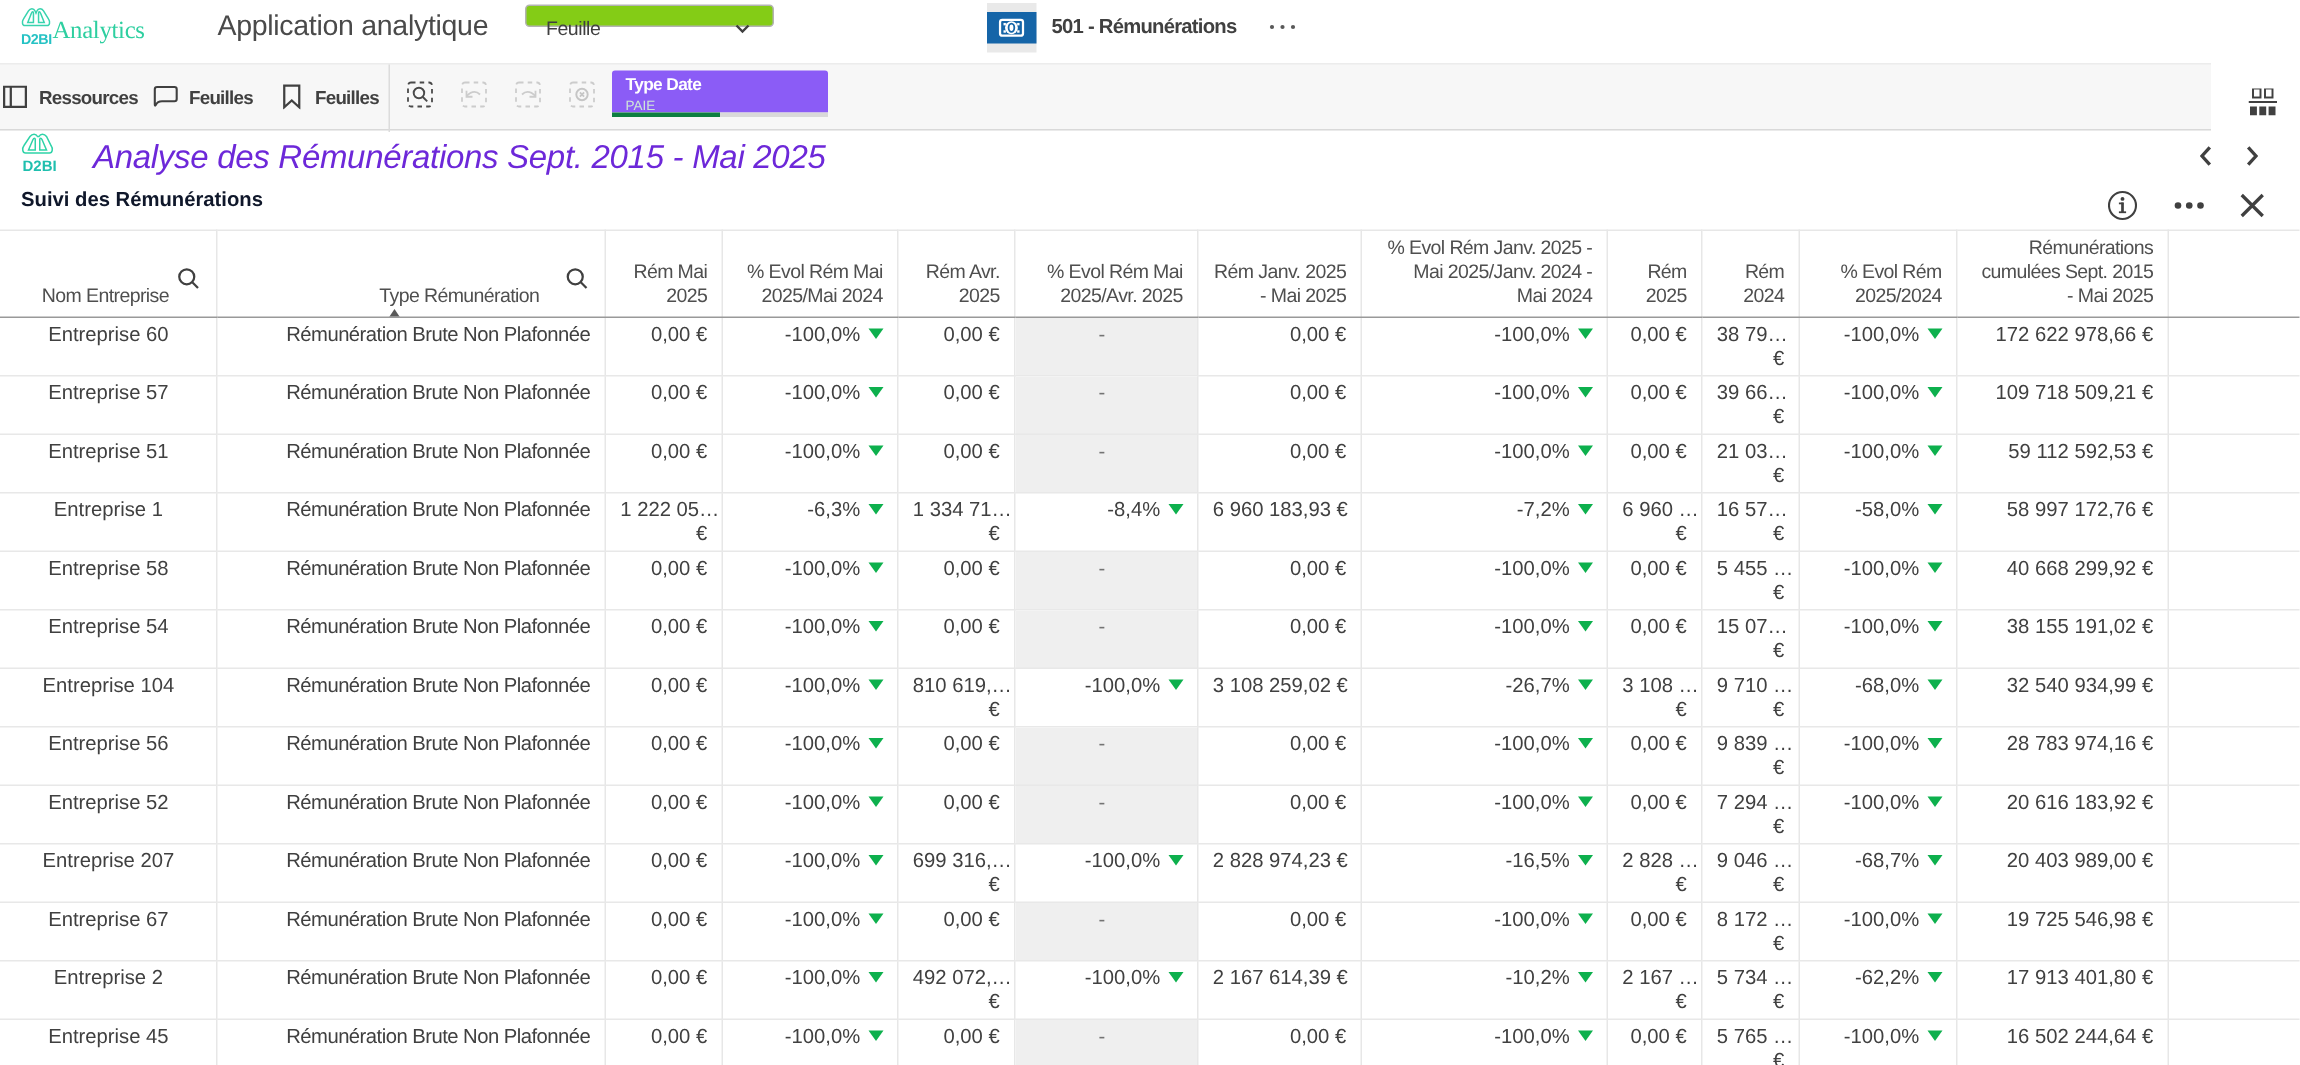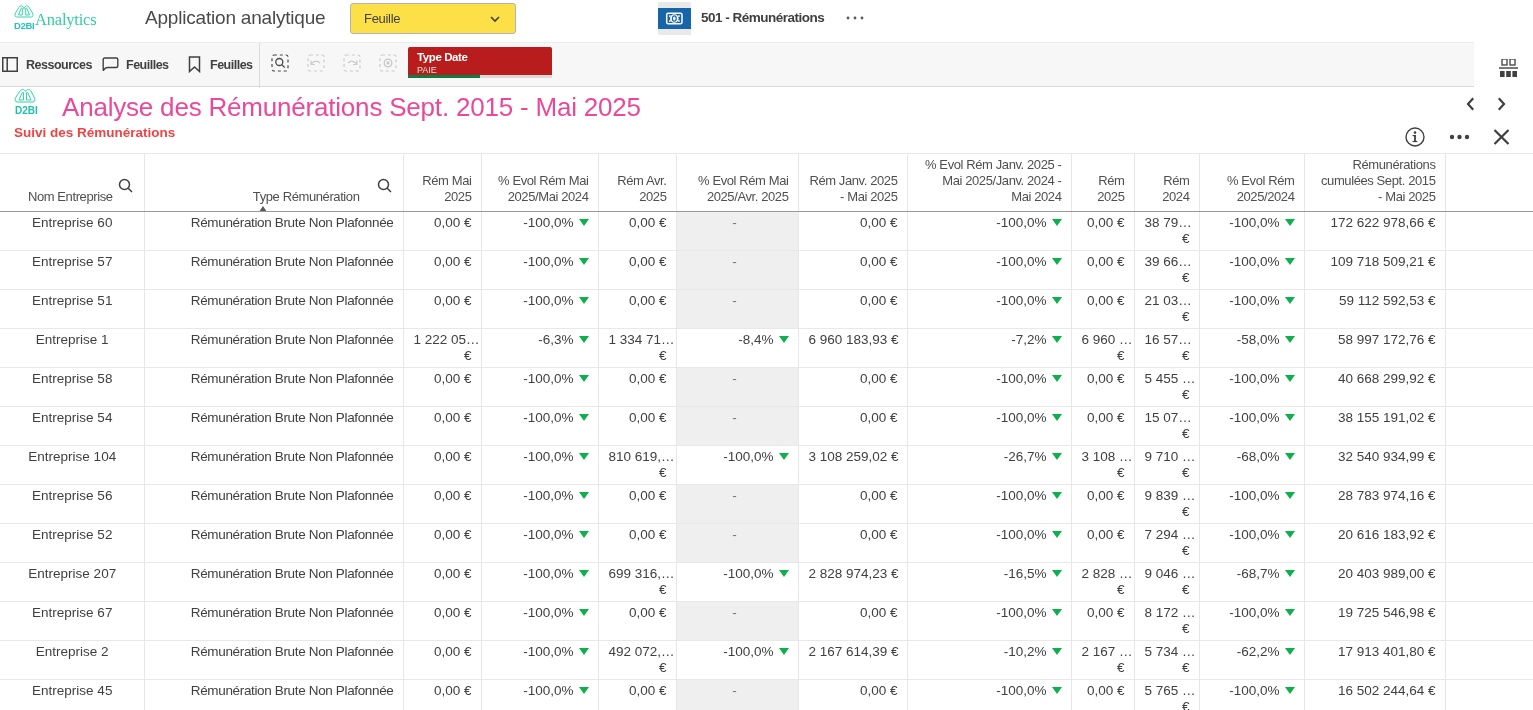--- a/index.html
+++ b/index.html
@@ -3,49 +3,49 @@
 <meta charset="utf-8">
 <style>
 * { margin:0; padding:0; box-sizing:border-box; }
 html,body { width:1533px; height:710px; overflow:hidden; background:#fff;
   font-family:"Liberation Sans", sans-serif; color:#404040; }
 
 
 #topbar { position:absolute; left:0; top:0; width:1533px; height:42px; background:#fff; }
 
 #apptitle { position:absolute; left:145px; top:7px; font-size:19px; letter-spacing:-0.2px; color:#4a4a4a; }
-#sheetsel { position:absolute; left:350px; top:3px; width:166px; height:31px;
-  border:1px solid #b3b3b3; border-radius:3px; background:#fde047; }
+#sheetsel { position:absolute; left:350px; top:3px; width:166px; height:15px;
+  border:1px solid #b3b3b3; border-radius:3px; background:#84cc16; }
 #sheetsel .lbl { position:absolute; left:13px; top:7px; font-size:13px; letter-spacing:-0.3px; color:#404040; }
 #sheetsel svg { position:absolute; right:14px; top:9px; }
 #moneyicon { position:absolute; left:658px; top:2px; width:33px; height:33px; background:#e9e9e9; }
 #moneyicon .bill { position:absolute; left:0px; top:6px; width:33px; height:21px; background:#1565a8; }
 #sheetname { position:absolute; left:701px; top:10px; font-size:13.5px; letter-spacing:-0.5px; font-weight:bold; color:#404040; }
 #topdots { position:absolute; left:845px; top:15px; }
 
 
 #toolbar { position:absolute; left:0; top:42px; width:1474px; height:45px;
   background:#f7f7f7; border-top:1px solid #ececec; border-bottom:1px solid #d9d9d9; }
 .tbico { position:absolute; }
 .tblbl { position:absolute; top:15px; font-size:12.5px; font-weight:bold; letter-spacing:-0.5px; color:#404040; }
 #tbsep { position:absolute; left:259px; top:0; width:1px; height:45px; background:#dcdcdc; }
 .dashedbtn { position:absolute; top:11px; width:18px; height:18px; }
 #selchip { position:absolute; left:408px; top:4px; width:144px; height:28px;
-  background:#b91c1c; border-radius:2px 2px 0 0; color:#fff; }
+  background:#8b5cf6; border-radius:2px 2px 0 0; color:#fff; }
 #selchip .t1 { position:absolute; left:9px; top:4px; font-size:11.5px; font-weight:bold; letter-spacing:-0.4px; }
 #selchip .t2 { position:absolute; left:9px; top:17.5px; font-size:9px; color:#cfe5d8; }
 #selbar { position:absolute; left:408px; top:32px; width:144px; height:3px; background:#d9d9d9; }
 #selbar .g { position:absolute; left:0; top:0; width:72px; height:3px; background:#0d7e41; }
 #gridicon { position:absolute; left:1499px; top:16px; }
 
 
 #d2bilogo { position:absolute; left:14px; top:88px; width:30px; height:29px; }
-#sheettitle { position:absolute; left:62px; top:92px; font-size:26px; letter-spacing:-0.2px; color:#ec4899; }
+#sheettitle { position:absolute; left:62px; top:92px; font-size:22px; letter-spacing:-0.2px; color:#6d28d9;font-style:italic; }
 .navchev { position:absolute; top:97px; }
-#objtitle { position:absolute; left:14px; top:125px; font-size:13.5px; font-weight:bold; color:#ef4444; }
+#objtitle { position:absolute; left:14px; top:125px; font-size:13.5px; font-weight:bold; color:#0f172a; }
 #objicons { position:absolute; top:127px; left:1405px; }
 
 
 #grid { position:absolute; left:0; top:153px; width:1533px; }
 table { border-collapse:collapse; table-layout:fixed; width:1533px; }
 th, td { font-weight:normal; vertical-align:top; font-size:13.5px; line-height:16px;
   border-right:1px solid #e7e7e7; padding:3px 9px 0 10px; overflow:hidden;
   white-space:nowrap; color:#404040; }
 thead th { vertical-align:bottom; padding:0 9px 6px 6px; height:58px;
   font-size:13px; letter-spacing:-0.4px; color:#4f4f4f;

